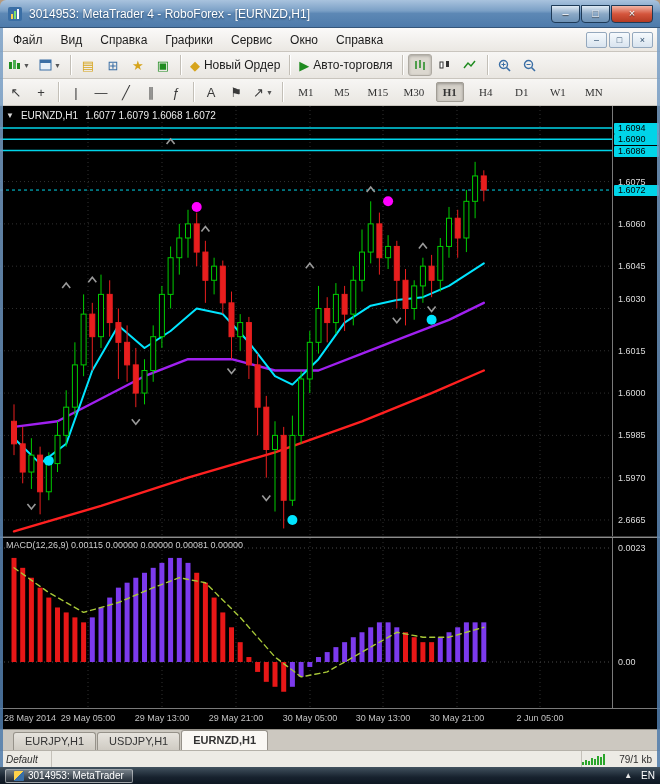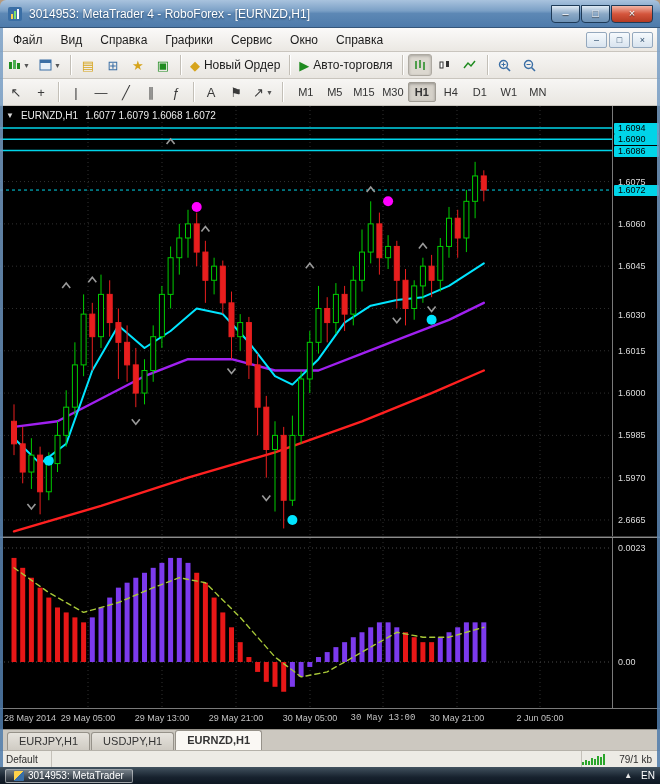--- a/index.html
+++ b/index.html
@@ -31,21 +31,21 @@
   .toolbar { height:27px; flex:0 0 27px; background:linear-gradient(#f7f6f4,#e9e6e1);
              border-bottom:1px solid #c9c5be; display:flex; align-items:center; padding:0 4px; gap:1px; }
   .tbtn { height:22px; min-width:24px; border:1px solid transparent; border-radius:3px;
           background:transparent; display:inline-flex; align-items:center; justify-content:center;
           gap:2px; font-size:13px; color:#3a3a3a; padding:0 3px; cursor:default; }
   .tbtn.pressed { background:#dcd8d0; border-color:#aeaaa2; box-shadow:inset 0 1px 3px rgba(0,0,0,.25); }
   .tsep { width:1px; height:20px; background:#c3bfb7; box-shadow:1px 0 0 #ffffff; margin:0 4px; }
   .tlabel { font-size:12px; color:#1c1c1c; padding-left:2px; }
   .caret { font-size:7px; color:#555; }
   .glyph-green { color:#1f8b1f; } .glyph-gold { color:#d6a41c; } .glyph-blue { color:#3a6ea5; }
-  .tf-group { display:flex; gap:1px; margin-left:4px; }
+  .tf-group { display:flex; gap:8px; margin-left:4px;font-family:Liberation Serif, serif; }
   .tf-btn { height:20px; width:28px; border:1px solid transparent; border-radius:2px;
             background:transparent; font-size:11px; color:#333; font-family:inherit; cursor:default; }
   .tf-btn.active { background:#d5d1c9; border-color:#a19d95; box-shadow:inset 0 1px 3px rgba(0,0,0,.3); font-weight:bold; }
 
   
   .workspace { flex:0 0 623px; background:#000; display:flex; flex-direction:column; position:relative; }
   .pane-row { display:flex; position:relative; }
   .plot { position:relative; background:#000; }
   .axis { width:48px; position:relative; background:#000; border-left:1px solid #7a7a7a; }
   .ax-lbl { position:absolute; left:5px; font-size:9px; color:#dcdcdc; white-space:nowrap; }
@@ -54,21 +54,21 @@
   .chart-header { position:absolute; top:4px; left:6px; display:flex; align-items:center; gap:7px;
                   color:#ececec; font-size:10px; z-index:3; }
   .hdr-tri { font-size:8px; color:#d8d8d8; cursor:default; }
   .macd-header { position:absolute; top:2px; left:6px; color:#cdcdcd; font-size:9px; z-index:3; }
   .pane-divider { height:2px; background:#8c8c8c; border-top:1px solid #3c3c3c; }
   .time-axis { height:21px; position:relative; background:#000; border-top:1px solid #7a7a7a; }
   .time-lbl { position:absolute; top:4px; transform:translateX(-50%); color:#c2c2c2; font-size:9px; white-space:nowrap; }
 
   
   .tabsbar { height:21px; flex:0 0 21px; background:#ccc8c0; border-top:1px solid #96928a;
-             display:flex; align-items:flex-end; padding-left:7px; }
+             display:flex; align-items:flex-end; padding-left:13px; }
   .chart-tab { height:18px; line-height:17px; padding:0 11px; margin-right:1px; font-size:11px; color:#333;
                background:linear-gradient(#e6e3dd,#cfcbc3); border:1px solid #96928a; border-bottom:none;
                border-radius:3px 3px 0 0; cursor:default; }
   .chart-tab.active { background:#faf8f4; height:20px; line-height:19px; font-weight:bold; }
 
   
   .statusbar { height:17px; flex:0 0 17px; background:#edebe5; border-top:1px solid #b5b1a9;
                display:flex; align-items:center; font-size:10px; color:#2e2e2e; }
   .status-cell { padding:0 6px; border-right:1px solid #c5c1b9; height:100%; display:flex; align-items:center; }
   .status-fill { flex:1; }
@@ -417,35 +417,36 @@
             <path d="M 262.29999999999995 389.4199999999969 L 266.29999999999995 394.4199999999969 L 270.29999999999995 389.4199999999969" fill="none" stroke="#9a9a9a" stroke-width="1.6"></path>
             <path d="M 279.7 437.35999999999785 L 283.7 442.35999999999785 L 287.7 437.35999999999785" fill="none" stroke="#9a9a9a" stroke-width="1.6"></path>
             <path d="M 392.79999999999995 211.75999999999766 L 396.79999999999995 216.75999999999766 L 400.79999999999995 211.75999999999766" fill="none" stroke="#9a9a9a" stroke-width="1.6"></path>
             <path d="M 427.59999999999997 200.4799999999989 L 431.59999999999997 205.4799999999989 L 435.59999999999997 200.4799999999989" fill="none" stroke="#9a9a9a" stroke-width="1.6"></path>
           </svg>
       </div>
       <div class="axis" id="price-axis">
           <div class="ax-lbl" style="top: 70.58px;">1.6075</div>
           <div class="ax-lbl" style="top: 112.88px;">1.6060</div>
           <div class="ax-lbl" style="top: 155.18px;">1.6045</div>
-          <div class="ax-lbl" style="top: 204px;">1.6030</div>
+          <div class="ax-lbl" style="top: 188px;">1.6030</div>
           <div class="ax-lbl" style="top: 239.78px;">1.6015</div>
           <div class="ax-lbl" style="top: 282.08px;">1.6000</div>
           <div class="ax-lbl" style="top: 324.38px;">1.5985</div>
           <div class="ax-lbl" style="top: 366.68px;">1.5970</div>
           <div class="ax-lbl" style="top: 408.98px;">2.6665</div>
           <div class="ax-badge" style="top: 17px;">1.6094</div>
           <div class="ax-badge" style="top: 28.28px;">1.6090</div>
           <div class="ax-badge" style="top: 39.56px;">1.6086</div>
           <div class="ax-badge" style="top: 79.04px;">1.6072</div>
         </div>
     </div>
     <div class="pane-divider"></div>
     <div class="pane-row" style="height:170px;">
       <div class="plot" style="width:612px;height:170px;">
+        <div class="macd-header">MACD(12,26,9) 0.00115 0.00000 0.00000 0.00081 0.00000</div>
         <svg id="macd-svg" width="612" height="170">
             <line x1="88" x2="88" y1="0" y2="170" class="grid"></line>
             <line x1="162" x2="162" y1="0" y2="170" class="grid"></line>
             <line x1="236" x2="236" y1="0" y2="170" class="grid"></line>
             <line x1="310" x2="310" y1="0" y2="170" class="grid"></line>
             <line x1="383" x2="383" y1="0" y2="170" class="grid"></line>
             <line x1="457" x2="457" y1="0" y2="170" class="grid"></line>
             <line x1="540" x2="540" y1="0" y2="170" class="grid"></line>
             <line x1="0" x2="612" y1="10.000500000000002" y2="10.000500000000002" stroke="#4a4a4a" stroke-dasharray="1,3"></line>
             <line x1="0" x2="612" y1="124" y2="124" stroke="#4a4a4a" stroke-dasharray="1,3"></line>
@@ -513,34 +514,34 @@
           <div class="ax-lbl" style="top: 5.0005px;">0.0023</div>
           <div class="ax-lbl" style="top: 119px;">0.00</div>
         </div>
     </div>
     <div class="time-axis" id="time-axis">
         <div class="time-lbl" style="left: 30px;">28 May 2014</div>
         <div class="time-lbl" style="left: 88px; text-align: right;">29 May 05:00</div>
         <div class="time-lbl" style="left: 162px;">29 May 13:00</div>
         <div class="time-lbl" style="left: 236px;">29 May 21:00</div>
         <div class="time-lbl" style="left: 310px;">30 May 05:00</div>
-        <div class="time-lbl" style="left: 383px; font-family: Liberation Mono, monospace;">30 May 13:00</div>
+        <div class="time-lbl" style="left: 383px;">30 May 13:00</div>
         <div class="time-lbl" style="left: 457px;">30 May 21:00</div>
         <div class="time-lbl" style="left: 540px;">2 Jun 05:00</div>
       </div>
   </div>
 
   <div class="tabsbar" id="tabsbar">
       <div class="chart-tab">EURJPY,H1</div>
       <div class="chart-tab">USDJPY,H1</div>
       <div class="chart-tab active">EURNZD,H1</div>
     </div>
 
   <div class="statusbar">
-    <span class="status-cell" style="width:52px;overflow:hidden;">Default</span>
+    <span class="status-cell" style="width:52px;overflow:hidden;font-style:italic;">Default</span>
     <span class="status-cell status-fill"></span>
     <span class="conn-bars">
       <i style="height:3px"></i>
         <i style="height:5px"></i>
         <i style="height:4px"></i>
         <i style="height:7px"></i>
       <i style="height:6px"></i>
         <i style="height:9px"></i>
         <i style="height:8px"></i>
         <i style="height:11px"></i>

